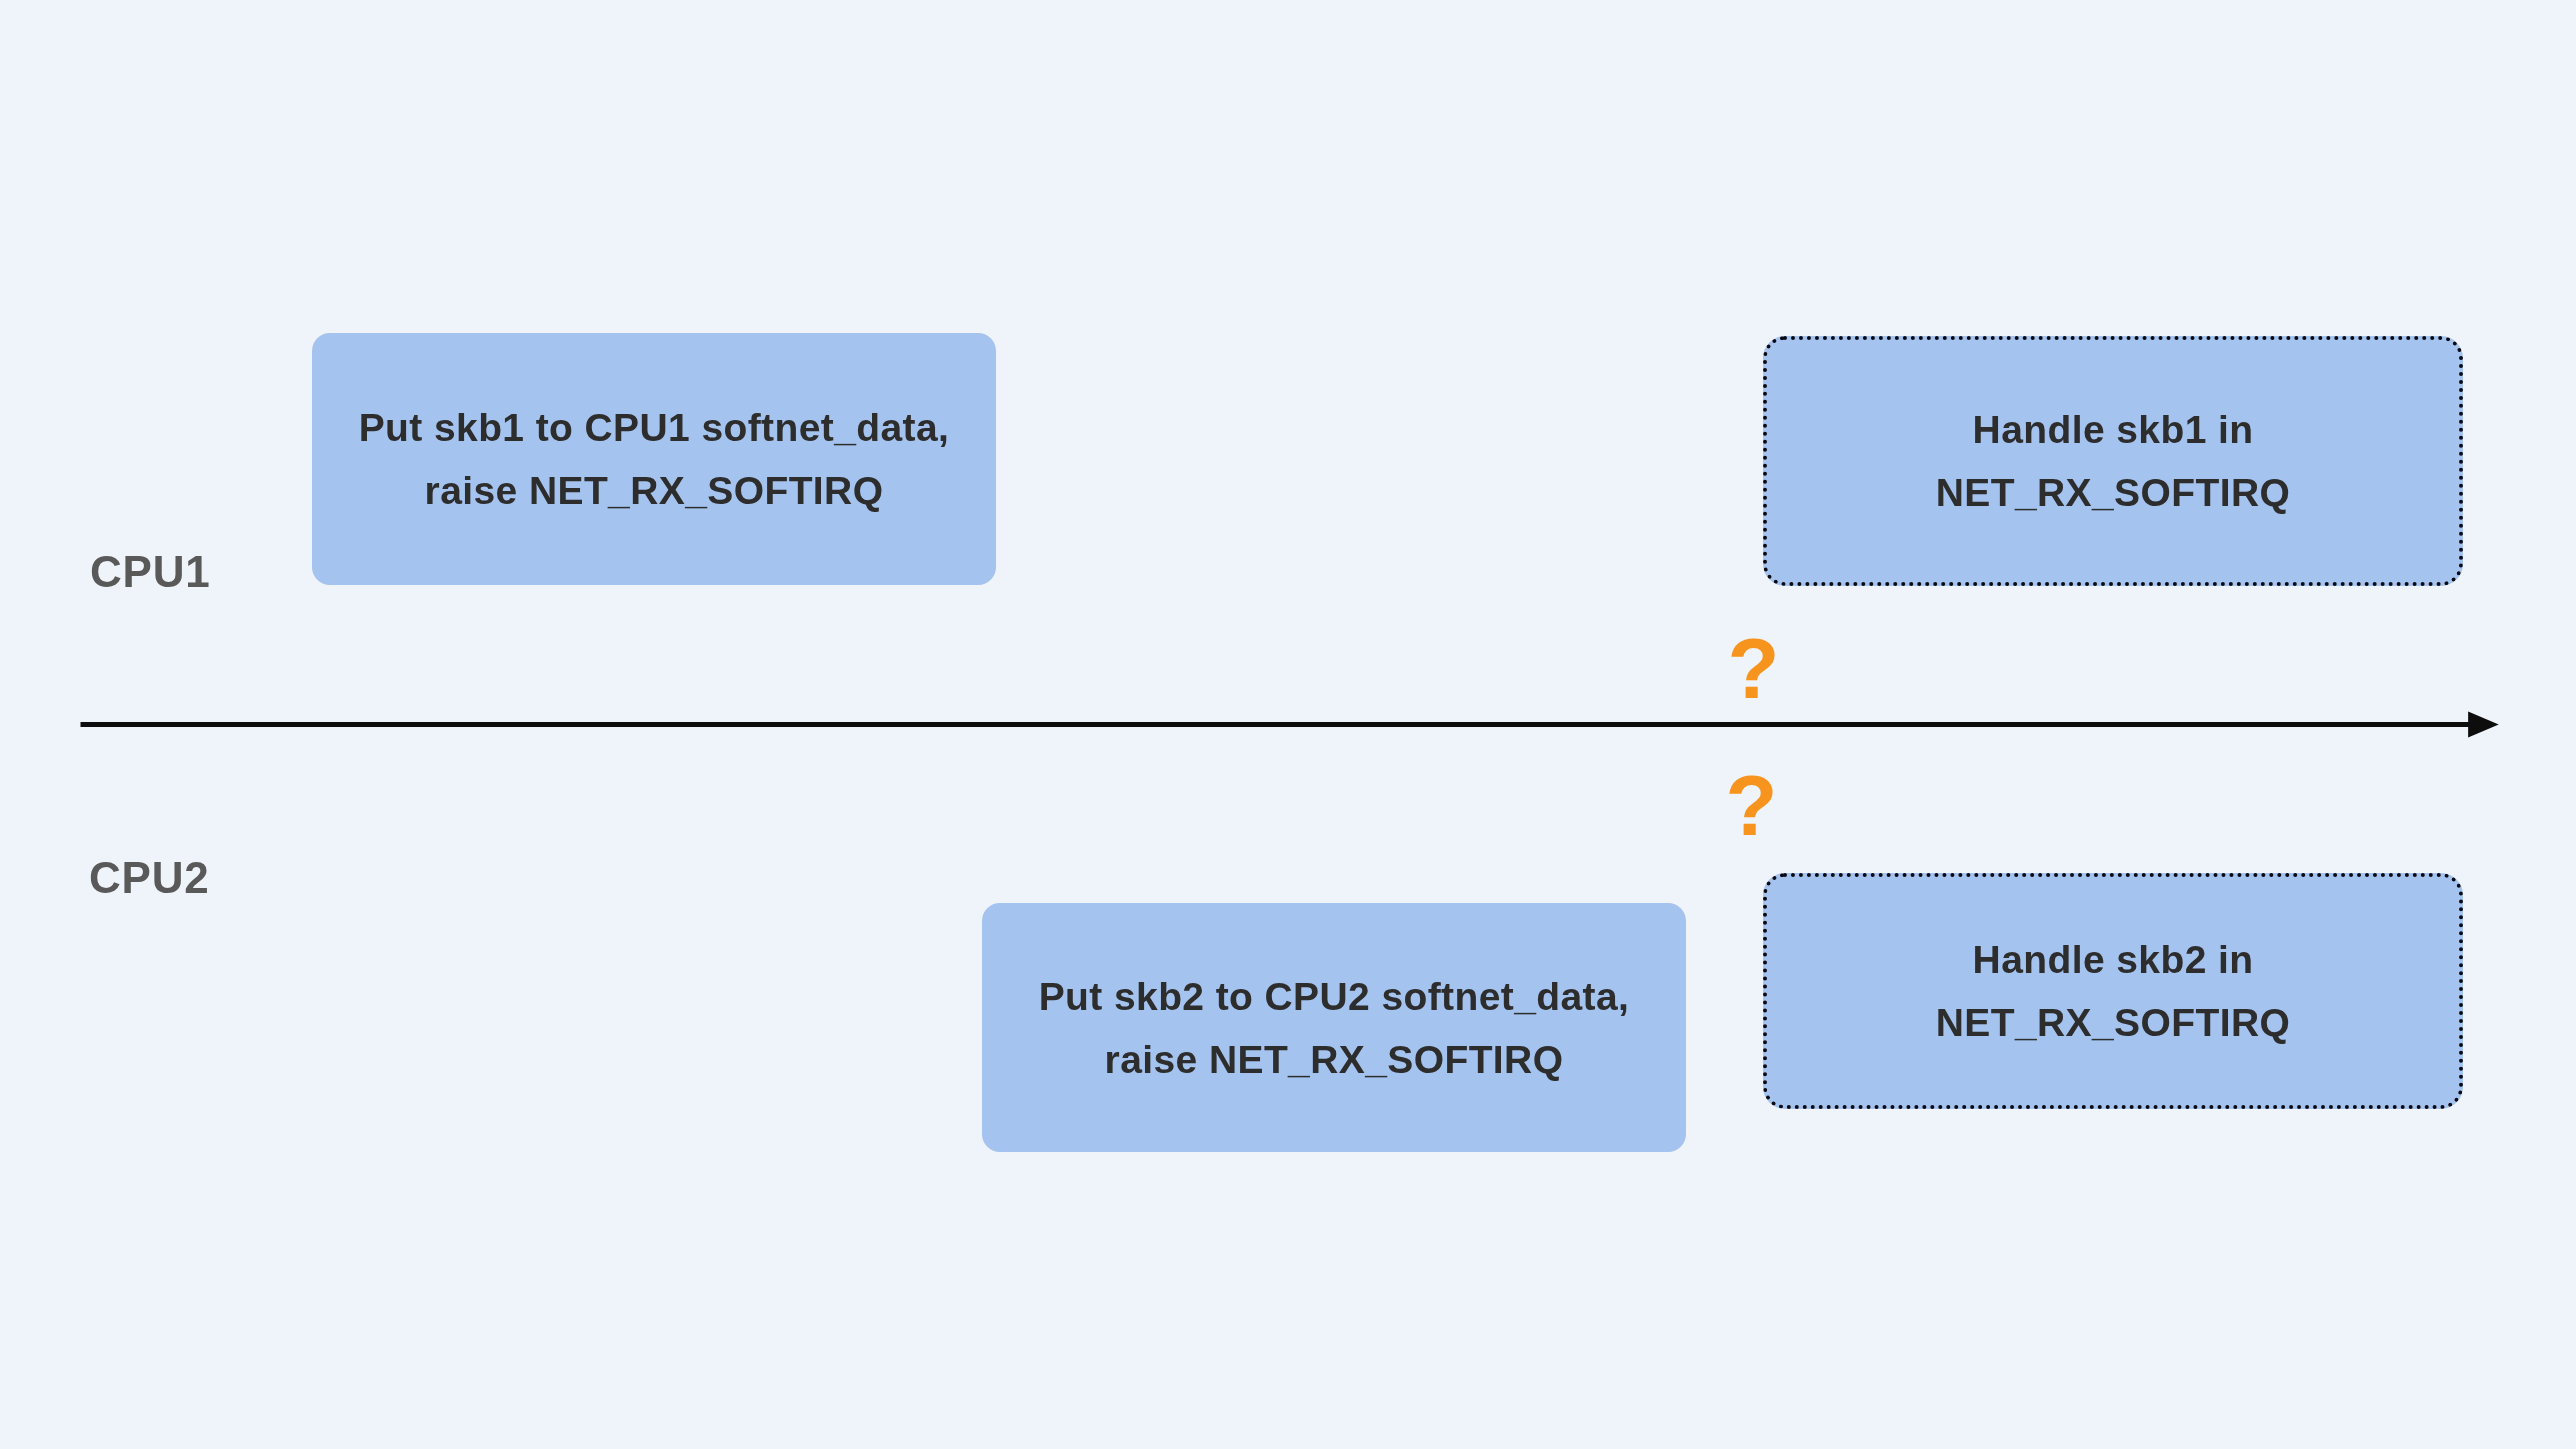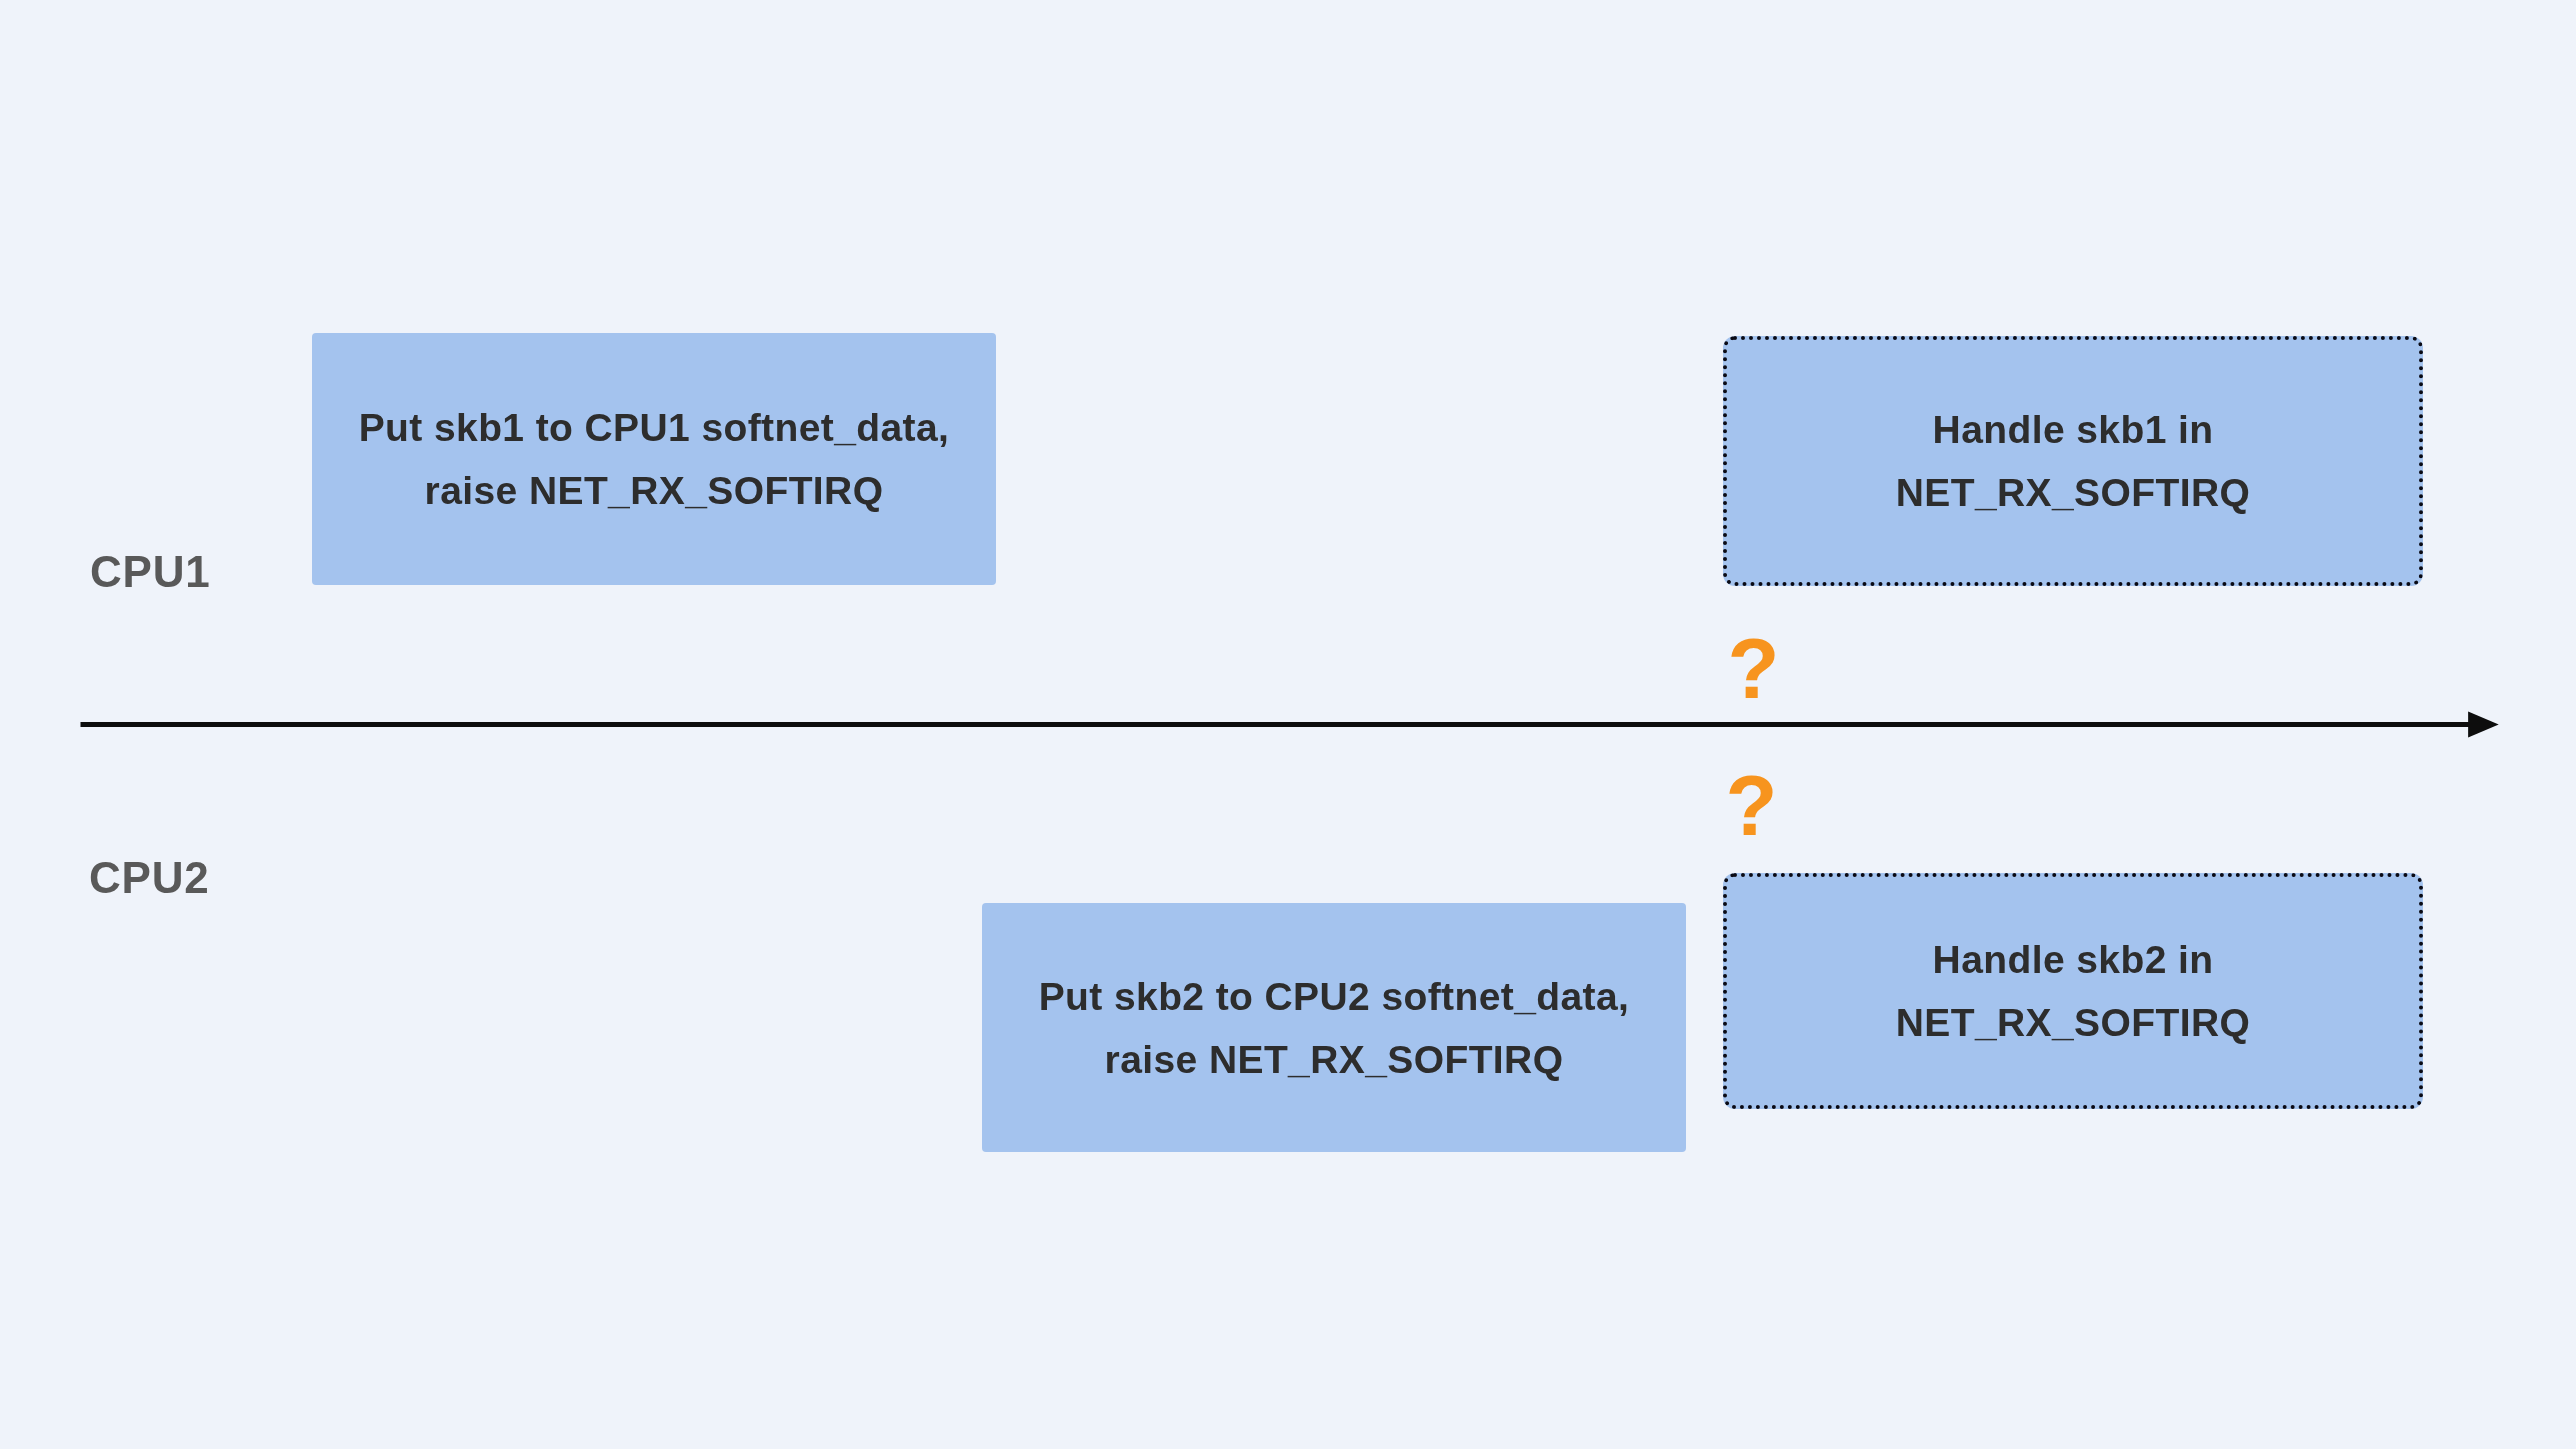--- a/index.html
+++ b/index.html
@@ -40,35 +40,36 @@
     font-size: 44px;
     font-weight: 600;
     letter-spacing: 0.8px;
     color: var(--label-text);
   }
   .cpu1 { left: 90px; top: 547px; }
   .cpu2 { left: 89px; top: 853px; }
   .box {
     position: absolute;
     background: var(--box-fill);
-    border-radius: 4px;
+    border-radius: 18px;
     display: flex;
     flex-direction: column;
     align-items: center;
     justify-content: center;
     text-align: center;
     color: var(--box-text);
     font-size: 39px;
     font-weight: 700;
     line-height: 63px;
     letter-spacing: 0.4px;
   }
   .box.dotted {
     border: 4px dotted #0a0a14;
-    border-radius: 12px;
+    border-radius: 22px;
+    margin-left: 40px;
   }
   .b1 { left: 312px;  top: 333px;  width: 684px; height: 252px; }
   .b2 { left: 1723px; top: 336px;  width: 700px; height: 250px; }
   .b3 { left: 982px; top: 903px; width: 704px; height: 249px; }
   .b4 { left: 1723px; top: 873px; width: 700px; height: 236px; }
   .qmark {
     position: absolute;
     width: 97px;
     text-align: center;
     font-size: 85px;

